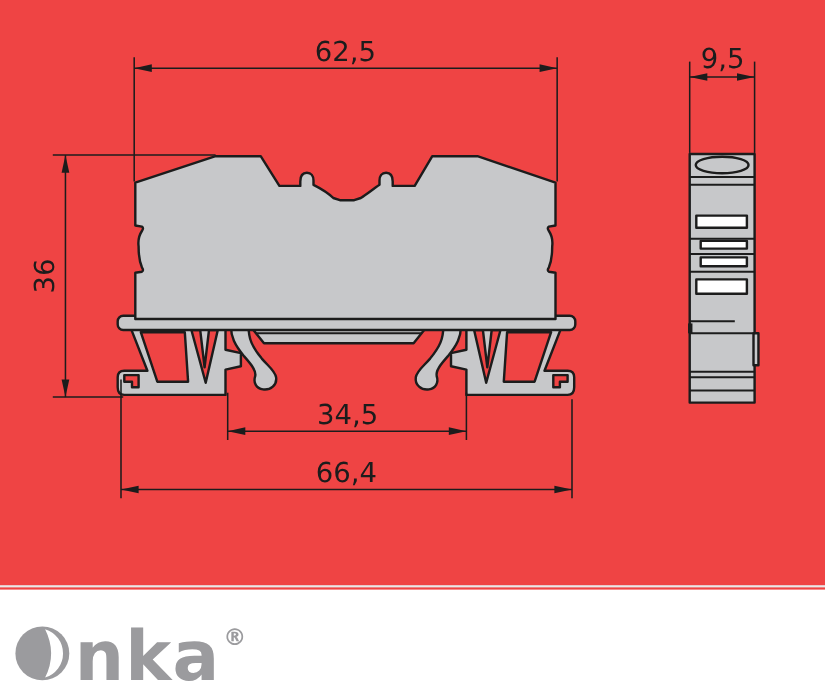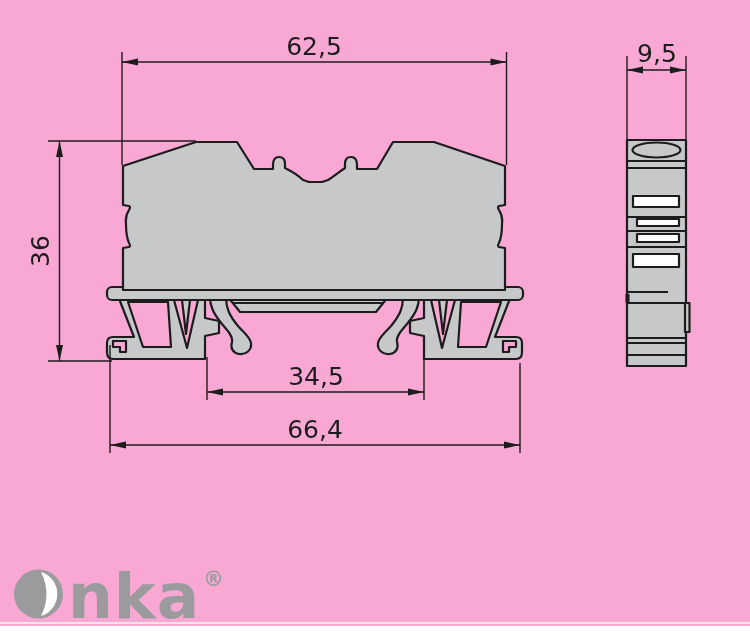--- a/index.html
+++ b/index.html
@@ -7,22 +7,22 @@
     padding: 0;
     background: #ffffff;
     width: 750px;
     height: 631px;
     overflow: hidden;
     font-family: "DejaVu Sans", "Liberation Sans", sans-serif;
   }
   .stage {
     position: relative;
     width: 750px;
-    height: 626px;
-    background: #f9a8d4;
+    height: 536px;
+    background: #ef4444;
   }
   svg { display: block; }
   .part       { fill: #c7c8ca; stroke: #1c1c1c; stroke-width: 2.2; stroke-linejoin: round; }
   .part-hole  { fill: #ffffff; stroke: #1c1c1c; stroke-width: 2.2; stroke-linejoin: round; }
   .part-line  { stroke: #1c1c1c; stroke-width: 1.8; fill: none; }
   .dim-line   { stroke: #1c1c1c; stroke-width: 1.4; fill: none; }
   .dim-arrow  { fill: #1c1c1c; stroke: none; }
   .dim-text   { fill: #1c1c1c; font-size: 25px; font-family: "DejaVu Sans", "Liberation Sans", sans-serif; }
   .ink        { fill: #1c1c1c; }
   .logo-fill  { fill: #9b9b9e; }

